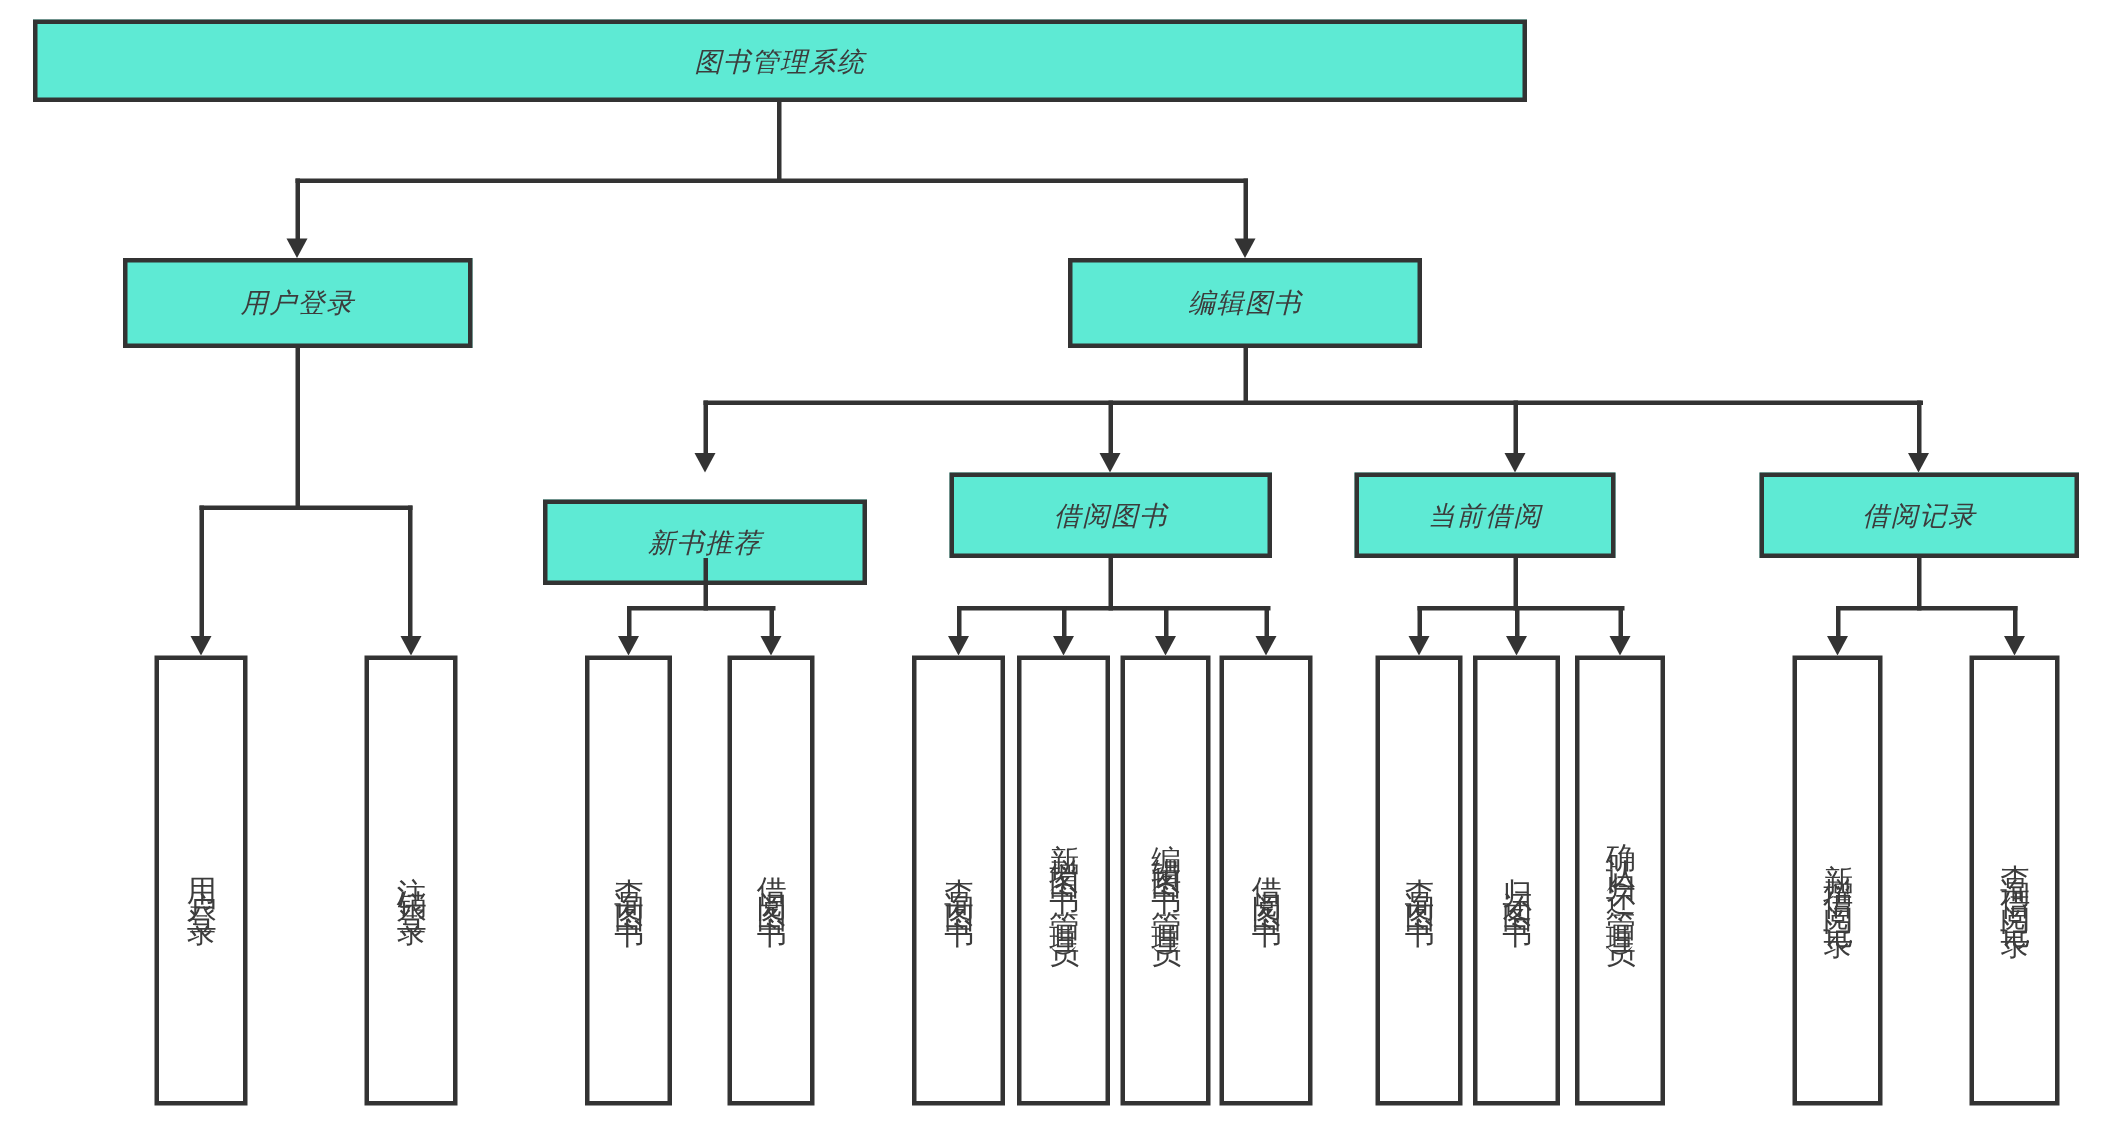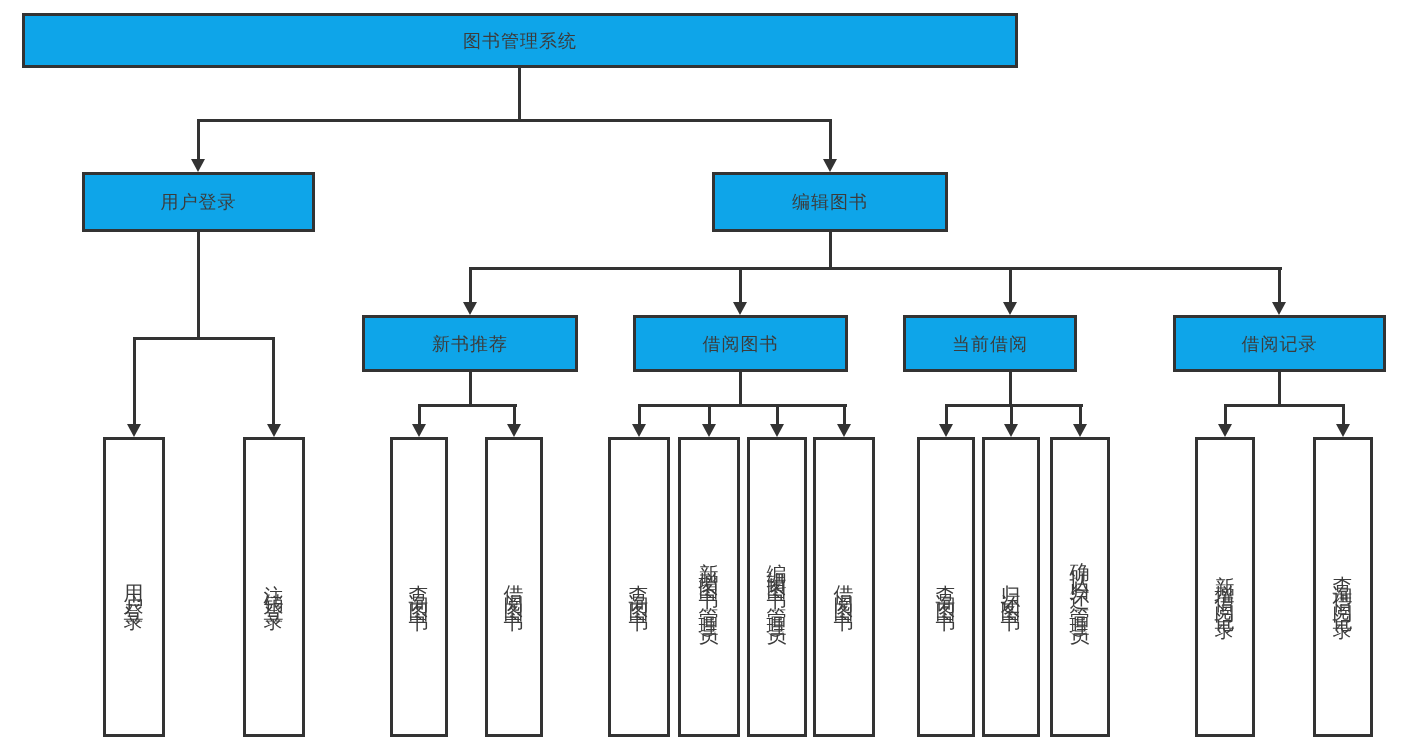--- a/index.html
+++ b/index.html
@@ -6,22 +6,22 @@
     --line:#333333;
     --text:#3c3c3c;
     --wm:#9a9a9a;
   }
   html,body{margin:0;padding:0;background:#ffffff;}
   body{font-family:"Liberation Sans", sans-serif;}
   #canvas{position:relative;width:1405px;height:747px;background:#ffffff;overflow:hidden;}
 
   .hbox{
     position:absolute;box-sizing:border-box;
-    background:#0ea5e9;border:3px solid var(--line);
-    display:flex;align-items:center;justify-content:center;
+    background:#5eead4;border:3px solid var(--line);
+    display:flex;align-items:center;justify-content:center;font-style:italic;
   }
   .hbox span{font-size:18px;color:var(--text);letter-spacing:1px;white-space:nowrap;}
 
   .vbox{
     position:absolute;box-sizing:border-box;
     background:#ffffff;border:3px solid var(--line);
     display:flex;align-items:center;justify-content:center;
   }
   .vbox span{
     writing-mode:vertical-rl;text-orientation:mixed;
@@ -77,21 +77,21 @@
   <div class="lh" style="left:469px;top:267px;width:813px"></div>
   <div class="lv" style="left:469px;top:267px;height:37px"></div>
   <div class="lv" style="left:739px;top:267px;height:37px"></div>
   <div class="lv" style="left:1009px;top:267px;height:37px"></div>
   <div class="lv" style="left:1278px;top:267px;height:37px"></div>
   <div class="arr" style="left:463px;top:302px"></div>
   <div class="arr" style="left:733px;top:302px"></div>
   <div class="arr" style="left:1003px;top:302px"></div>
   <div class="arr" style="left:1272px;top:302px"></div>
 
-  <div class="hbox" style="left:362px;top:315px;width:216px;height:57px">
+  <div class="hbox" style="left:362px;top:333px;width:216px;height:57px">
     <span>新书推荐</span>
   </div>
   <div class="hbox" style="left:633px;top:315px;width:215px;height:57px">
     <span>借阅图书</span>
   </div>
   <div class="hbox" style="left:903px;top:315px;width:174px;height:57px">
     <span>当前借阅</span>
   </div>
   <div class="hbox" style="left:1173px;top:315px;width:213px;height:57px">
     <span>借阅记录</span>

